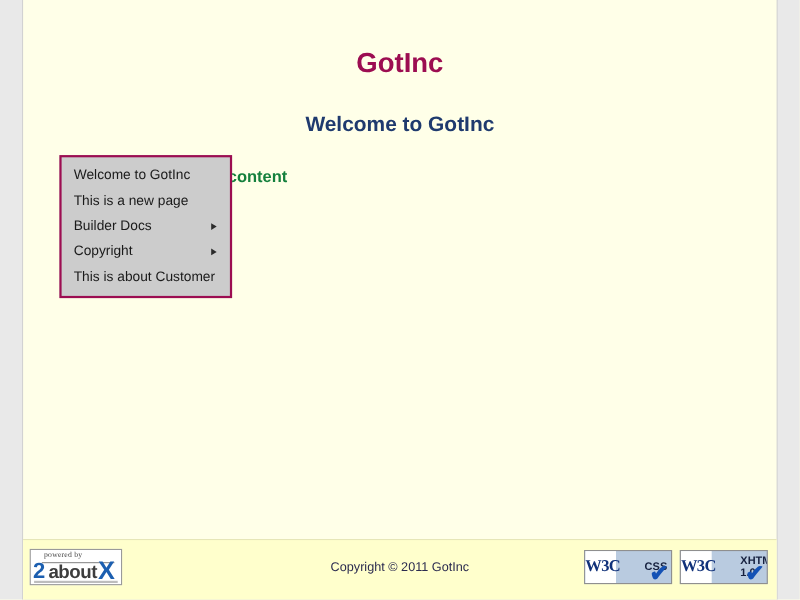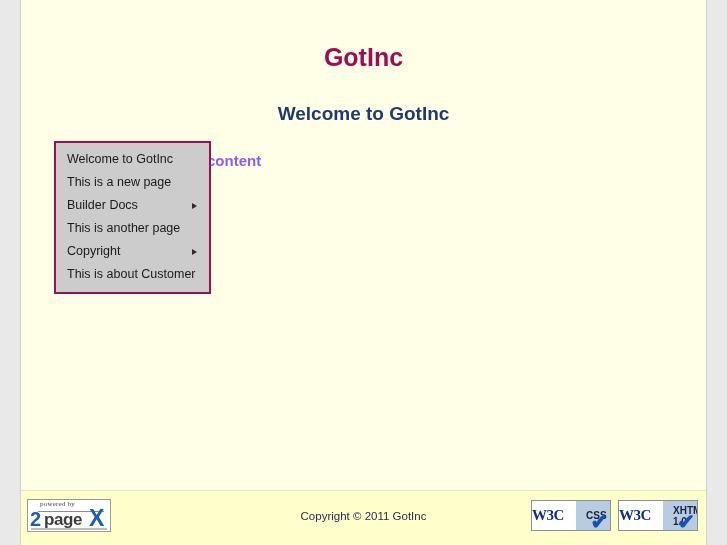--- a/index.html
+++ b/index.html
@@ -54,21 +54,21 @@
     font-weight: bold;
     color: #1f3a6e;
     line-height: 1;
   }
   #content-text {
     position: absolute;
     left: 186px;
     top: 66px;
     font-size: 15px;
     font-weight: bold;
-    color: #8b5cf6;
+    color: #15803d;
     white-space: nowrap;
   }
 
   
   #nav-menu {
     position: absolute;
     left: 33px;
     top: 55px;
     width: 157px;
     background: #cccccc;
@@ -196,21 +196,21 @@
     background: #b9cbe0;
     overflow: hidden;
   }
   #badge-css  { right: 95px; width: 80px; }
   #badge-xhtml{ right: 8px;  width: 80px; }
   .w3c-badge .w3c-mark {
     position: absolute;
     left: 0;
     top: 0;
     bottom: 0;
-    width: 44px;
+    width: 28px;
     background: #ffffff;
     color: #10317a;
     font-family: "Liberation Serif", serif;
     font-weight: bold;
     font-size: 15px;
     line-height: 29px;
     text-align: left;
     letter-spacing: -0.5px;
   }
   .w3c-badge .badge-label {
@@ -260,43 +260,40 @@
 
       <div class="menu-item">
         <span>This is a new page</span>
       </div>
 
       <div class="menu-item">
         <span>Builder Docs</span>
         <span class="submenu-arrow"></span>
       </div>
 
-      <div class="menu-item">
-        <span>This is another page</span>
-      </div>
 
       <div class="menu-item">
         <span>Copyright</span>
         <span class="submenu-arrow"></span>
       </div>
 
       <div class="menu-item">
         <span>This is about Customer</span>
       </div>
 
     </div>
   </div>
 
   <div id="footer">
 
     <div id="powered-logo">
       <span class="pb-top">powered by</span>
       <span class="pb-rule"></span>
       <span class="pb-2">2</span>
-      <span class="pb-build">page</span>
+      <span class="pb-build">about</span>
       <span class="pb-x">X</span>
       <span class="pb-shadow"></span>
     </div>
 
     <div id="copyright">Copyright © 2011 GotInc</div>
 
     <div class="w3c-badge" id="badge-css">
       <span class="w3c-mark">W3C</span>
       <span class="badge-label">CSS</span>
       <span class="badge-check">✔</span>

